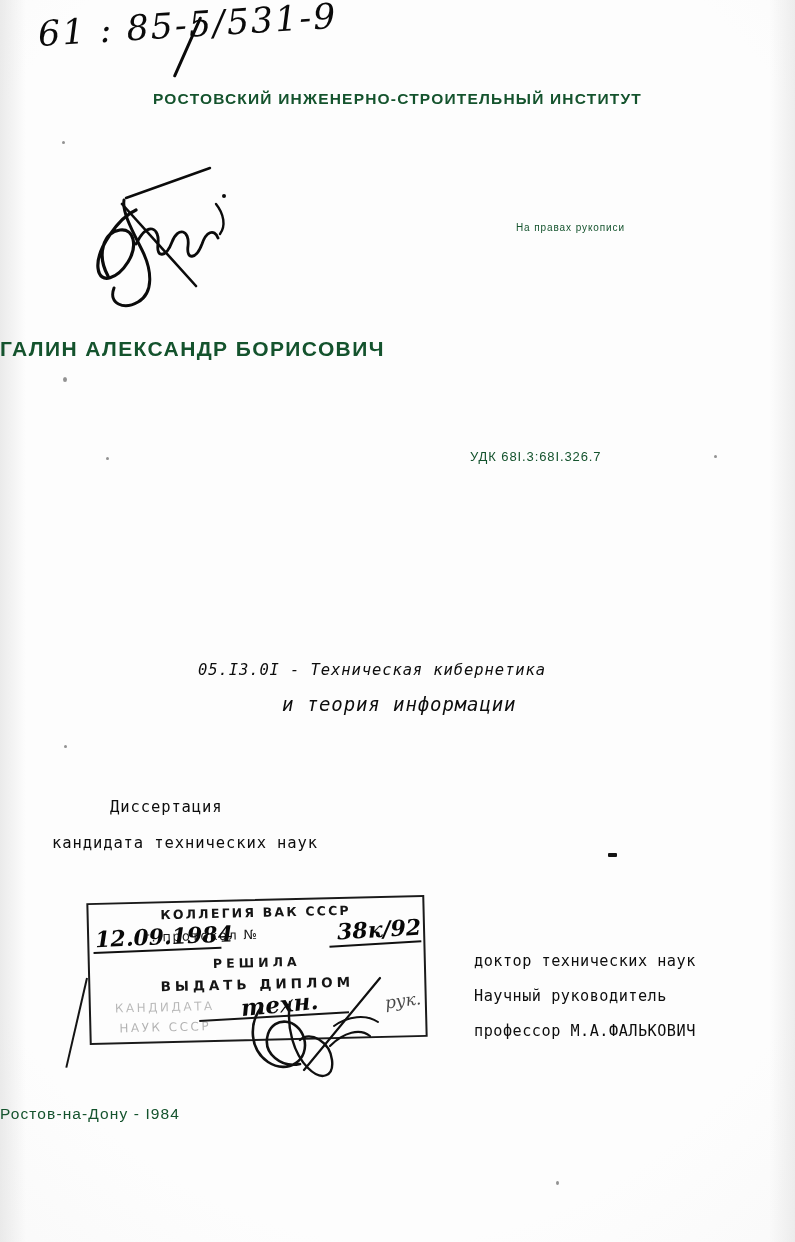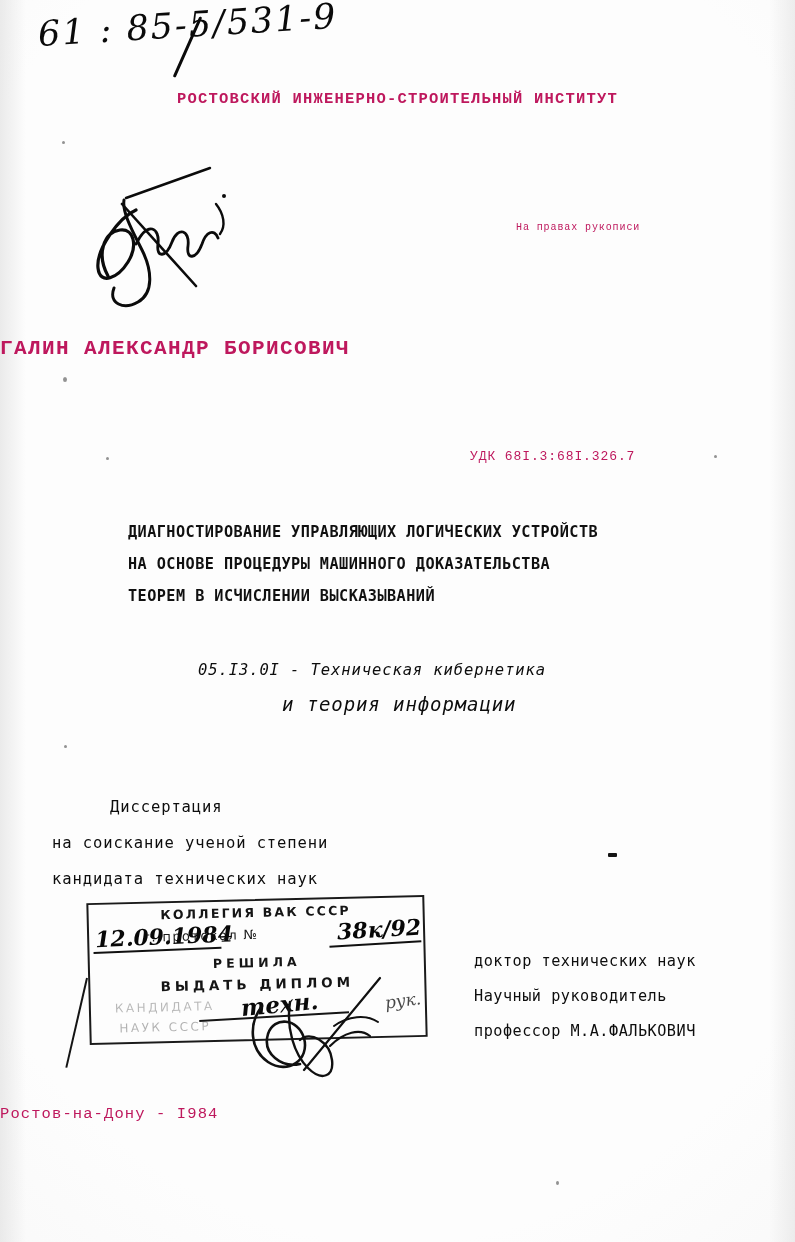--- a/index.html
+++ b/index.html
@@ -36,22 +36,22 @@
     position: absolute;
     right: 0; top: 0; bottom: 0; width: 26px;
     background: linear-gradient(to left, rgba(230,230,230,0.7), rgba(255,255,255,0));
     pointer-events: none;
   }
 
   
   .tw {
     position: absolute;
     white-space: pre;
-    font-family: Liberation Mono, monospace;
-    color: #be185d;
+    font-family: Liberation Sans, sans-serif;
+    color: #14532d;
     letter-spacing: 0.5px;
   }
 
   .institute {
     top: 90px;
     left: 0;
     width: 795px;
     text-align: center;
     font-size: 15.5px;
     letter-spacing: 1.2px;
@@ -396,34 +396,28 @@
     <path d="M138,46 C146,56 148,68 142,76" fill="none" stroke="#0b0b0b" stroke-width="2.4" stroke-linecap="round"></path>
     <circle cx="146" cy="38" r="2" fill="#0b0b0b"></circle>
   </svg>
 
   <div class="tw manuscript-note">На правах рукописи</div>
 
   <div class="tw author">ГАЛИН АЛЕКСАНДР БОРИСОВИЧ</div>
 
   <div class="tw udk">УДК 68I.3:68I.326.7</div>
 
-  <div class="title-block">
-    <div class="tline">ДИАГНОСТИРОВАНИЕ УПРАВЛЯЮЩИХ ЛОГИЧЕСКИХ УСТРОЙСТВ</div>
-    <div class="tline">НА ОСНОВЕ ПРОЦЕДУРЫ МАШИННОГО ДОКАЗАТЕЛЬСТВА</div>
-    <div class="tline">ТЕОРЕМ В ИСЧИСЛЕНИИ ВЫСКАЗЫВАНИЙ</div>
-  </div>
 
   <div class="specialty-block">
     <div class="sline1">05.I3.0I - Техническая кибернетика</div>
     <div class="sline2">и теория информации</div>
   </div>
 
   <div class="degree-block">
     <div class="dline indent">Диссертация</div>
-    <div class="dline">на соискание ученой степени</div>
     <div class="dline">кандидата технических наук</div>
   </div>
 
   <div class="dash-mark"></div>
 
   <div class="vak-stamp">
     <div class="vak-frame"></div>
     <div class="vak-line vak-title">КОЛЛЕГИЯ ВАК СССР</div>
     <div class="vak-line vak-protocol">г. протокол №</div>
     <div class="vak-line vak-decided">РЕШИЛА</div>

